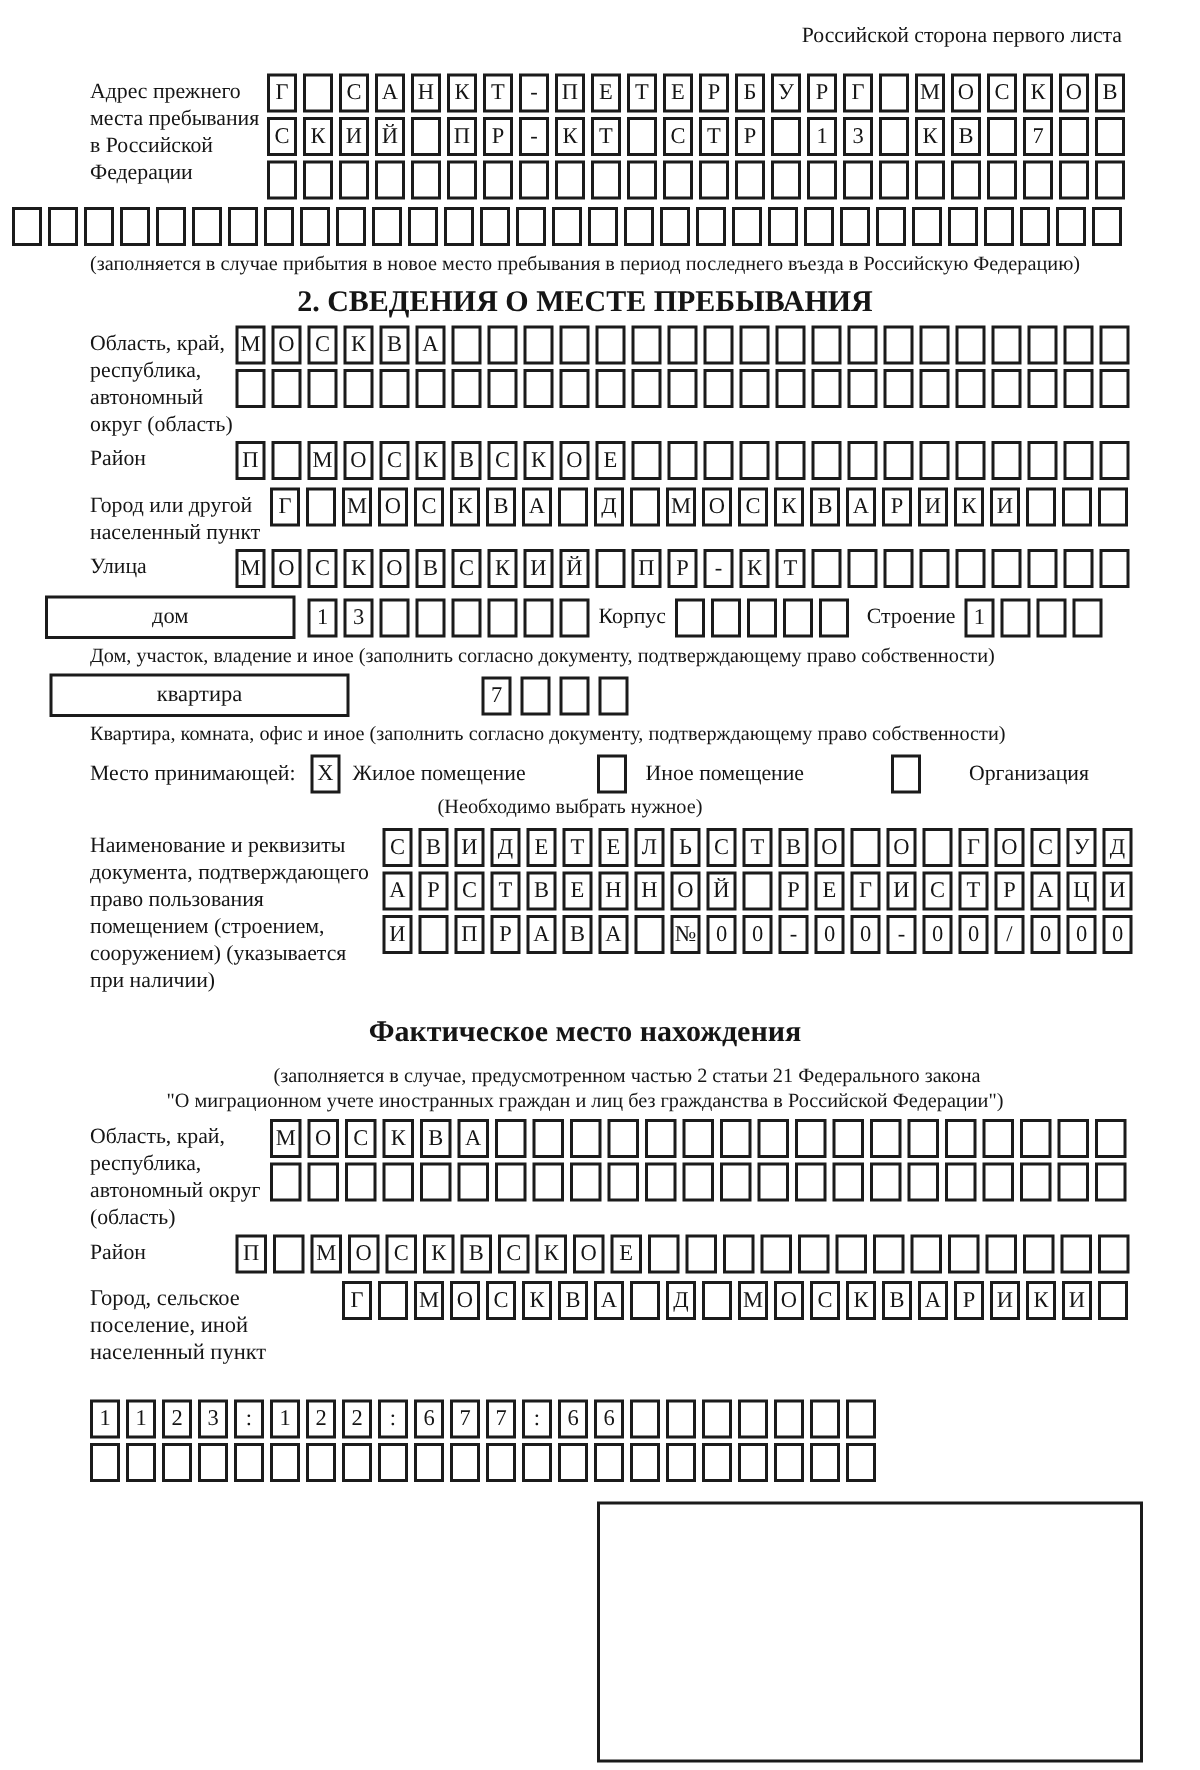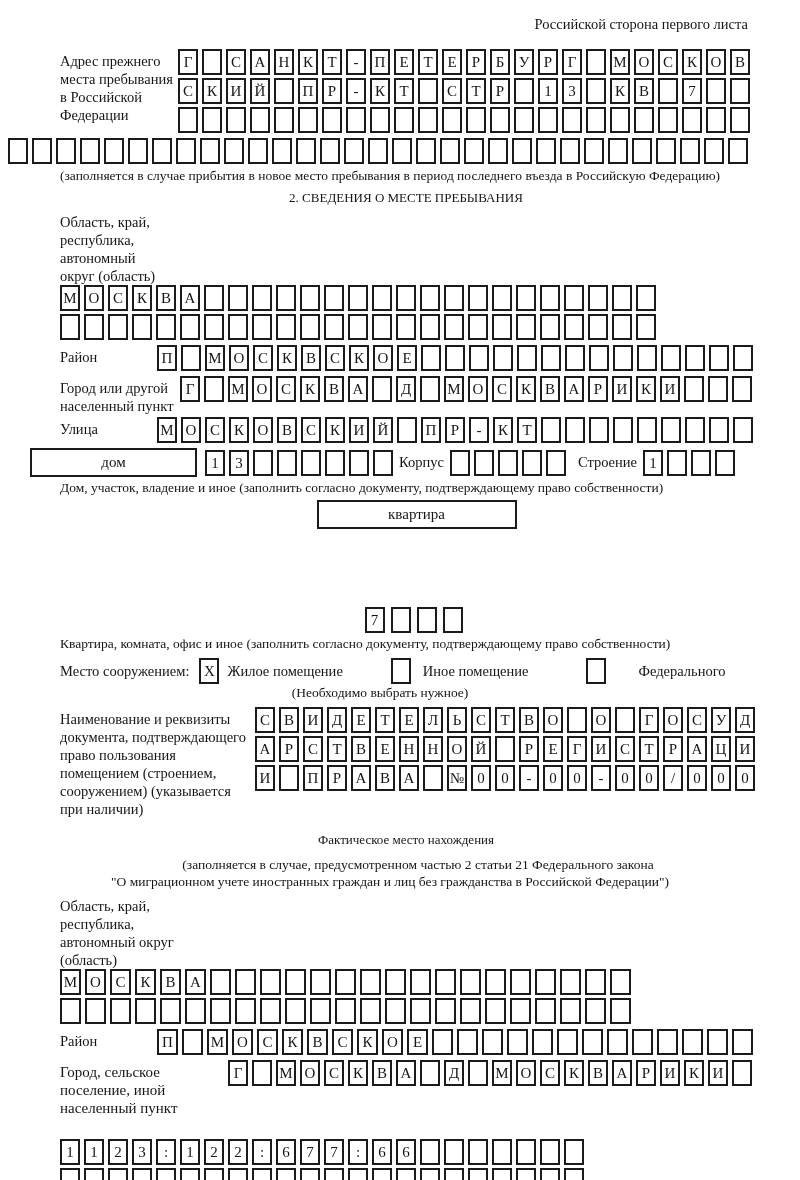--- a/index.html
+++ b/index.html
@@ -16,29 +16,29 @@
   .cell{
     display:inline-block;box-sizing:border-box;
     width:var(--bw,20px);height:26px;
     border:2px solid #1b1b1b;margin-right:var(--gap,4px);
     text-align:center;font-size:15px;line-height:22px;
     vertical-align:top;background:#fff;
   }
   .wide{--bw:21px;}
   .cap{font-size:13.5px;line-height:17px;}
   .center{text-align:center;}
-  .title{font-weight:normal;font-size:13px;margin-left:16px;}
+  .title{font-weight:bold;font-size:20px;}
   .inline-row{display:flex;align-items:center;white-space:nowrap;}
   .labelbox{
     display:inline-block;box-sizing:border-box;border:2px solid #1b1b1b;
     height:29px;line-height:25px;text-align:center;font-size:15px;background:#fff;
   }
   .opt-label{font-size:14.5px;}
   .stamp-box{border:2px solid #1b1b1b;background:#fff;}
-  .mt2{margin-top:2px;} .mt4{margin-top:4px;flex-direction:column;} .mt6{margin-top:6px;}
+  .mt2{margin-top:2px;} .mt4{margin-top:4px;} .mt6{margin-top:6px;}
   .mt8{margin-top:8px;} .mt10{margin-top:10px;} .mt14{margin-top:14px;}
   .mt16{margin-top:16px;}
 </style>
 </head>
 <body>
 
 <div class="page">
 
   <div class="hdr-note">Российской сторона первого листа</div>
 
@@ -90,27 +90,27 @@
   <div class="cap mt2" style="margin-left:60px;">Дом, участок, владение и иное (заполнить согласно документу, подтверждающему право собственности)</div>
 
   <div class="inline-row mt4" style="margin-left:33px;gap:39px;">
     <span class="labelbox" style="width:200px;">квартира</span>
     <span style="width:10px;"></span>
     <span style="--gap:6px;"><span class="cell">7</span><span class="cell"></span><span class="cell"></span><span class="cell"></span></span>
   </div>
   <div class="cap mt2" style="margin-left:60px;">Квартира, комната, офис и иное (заполнить согласно документу, подтверждающему право собственности)</div>
 
   <div class="inline-row mt6" style="margin-left:60px;">
-    <span class="opt-label">Место сооружением:</span>
+    <span class="opt-label">Место принимающей:</span>
     <span style="margin-left:10px;"><span class="cell">X</span></span>
     <span class="opt-label" style="margin-left:4px;">Жилое помещение</span>
     <span style="margin-left:48px;"><span class="cell"></span></span>
     <span class="opt-label" style="margin-left:8px;">Иное помещение</span>
     <span style="margin-left:58px;"><span class="cell"></span></span>
-    <span class="opt-label" style="margin-left:28px;">Федерального</span>
+    <span class="opt-label" style="margin-left:28px;">Организация</span>
   </div>
   <div class="cap center" style="margin-left:230px;width:300px;">(Необходимо выбрать нужное)</div>
 
   <div class="row mt6">
     <div class="lbl" style="width:195px;">Наименование и реквизиты документа, подтверждающего право пользования помещением (строением, сооружением) (указывается при наличии)</div>
     <div>
       <div class="grid-row"><span class="cell">С</span><span class="cell">В</span><span class="cell">И</span><span class="cell">Д</span><span class="cell">Е</span><span class="cell">Т</span><span class="cell">Е</span><span class="cell">Л</span><span class="cell">Ь</span><span class="cell">С</span><span class="cell">Т</span><span class="cell">В</span><span class="cell">О</span><span class="cell"></span><span class="cell">О</span><span class="cell"></span><span class="cell">Г</span><span class="cell">О</span><span class="cell">С</span><span class="cell">У</span><span class="cell">Д</span></div>
       <div class="grid-row"><span class="cell">А</span><span class="cell">Р</span><span class="cell">С</span><span class="cell">Т</span><span class="cell">В</span><span class="cell">Е</span><span class="cell">Н</span><span class="cell">Н</span><span class="cell">О</span><span class="cell">Й</span><span class="cell"></span><span class="cell">Р</span><span class="cell">Е</span><span class="cell">Г</span><span class="cell">И</span><span class="cell">С</span><span class="cell">Т</span><span class="cell">Р</span><span class="cell">А</span><span class="cell">Ц</span><span class="cell">И</span></div>
       <div class="grid-row"><span class="cell">И</span><span class="cell"></span><span class="cell">П</span><span class="cell">Р</span><span class="cell">А</span><span class="cell">В</span><span class="cell">А</span><span class="cell"></span><span class="cell">№</span><span class="cell">0</span><span class="cell">0</span><span class="cell">-</span><span class="cell">0</span><span class="cell">0</span><span class="cell">-</span><span class="cell">0</span><span class="cell">0</span><span class="cell">/</span><span class="cell">0</span><span class="cell">0</span><span class="cell">0</span></div>
     </div>

